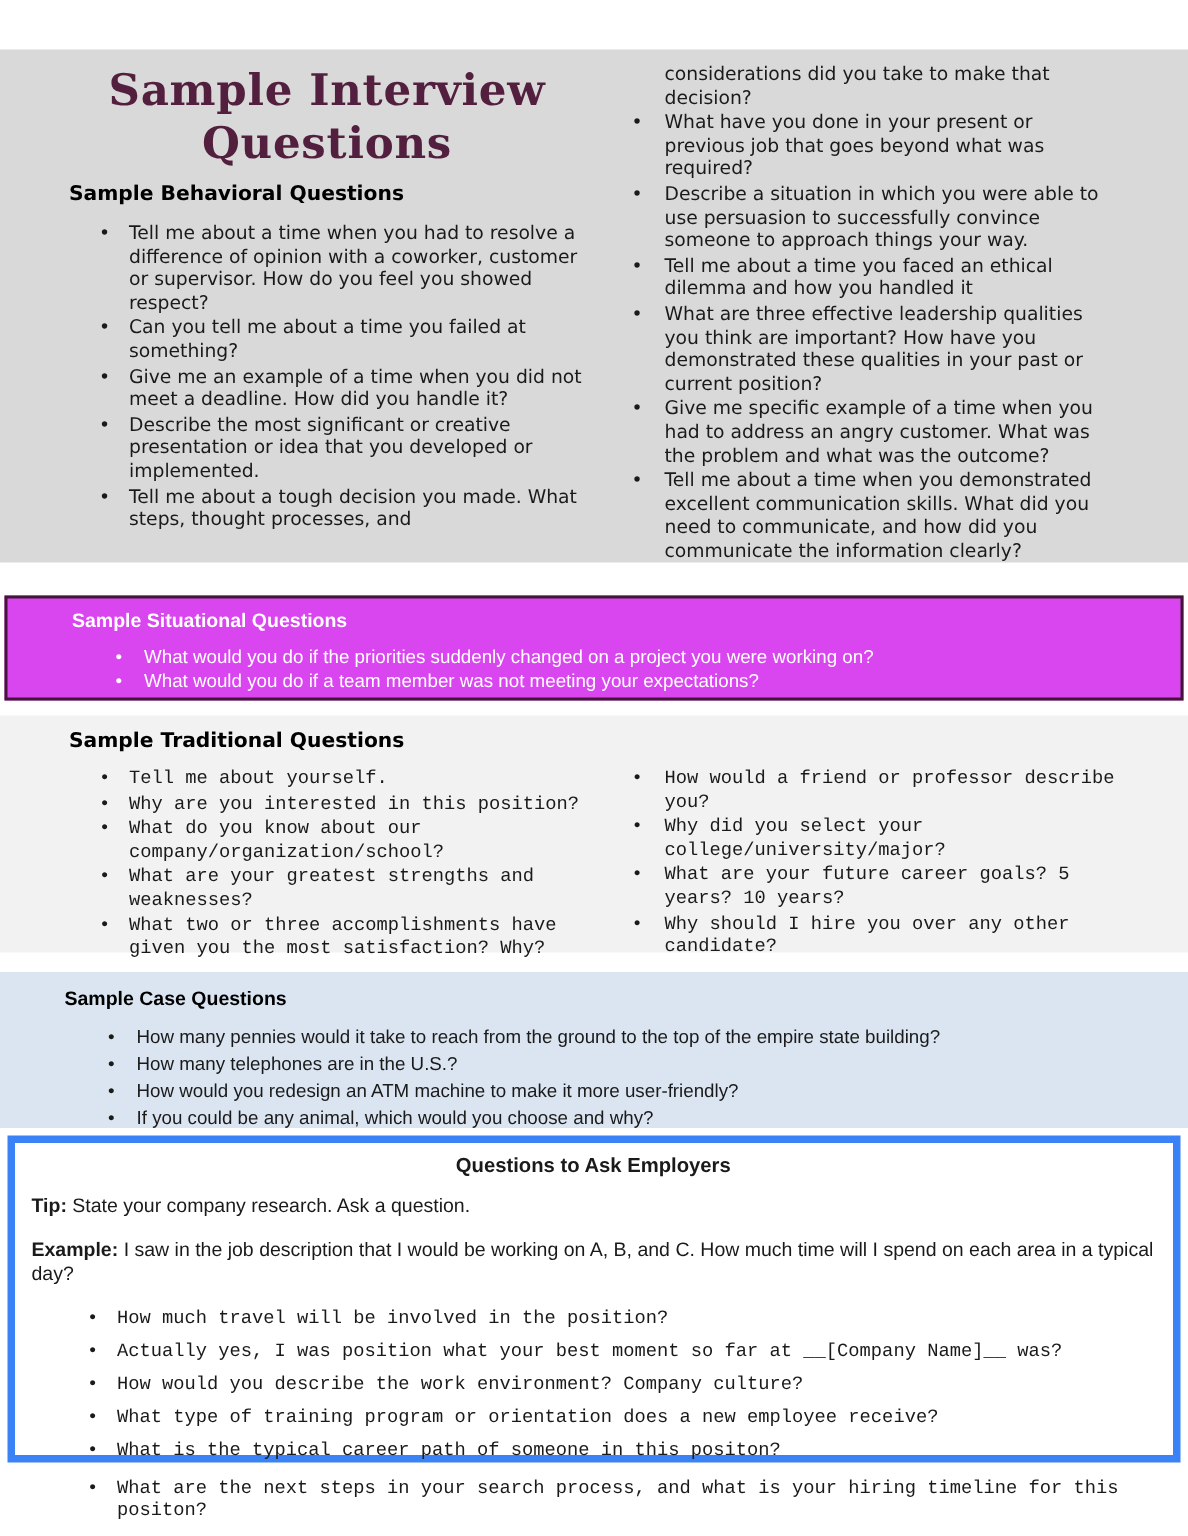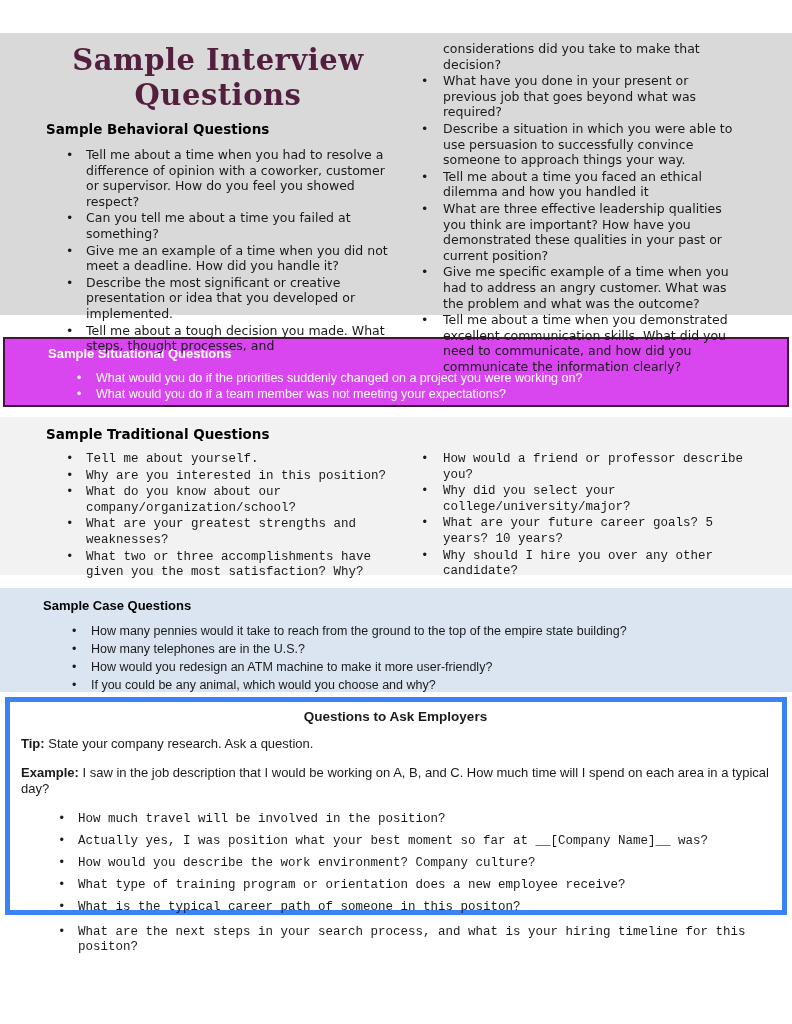--- a/index.html
+++ b/index.html
@@ -9,21 +9,21 @@
     width:792px; height:1024px;
     background:#ffffff;
     font-family:"DejaVu Sans", sans-serif;
     color:#1a1a1a;
     overflow:hidden;
   }
   .top-strip { height:33px; background:#ffffff; }
 
   
   .sec-behavioral {
-    height:282px; background:#d9d9d9;
+    height:342px; background:#d9d9d9;
     display:grid; grid-template-columns:398px 1fr;
   }
   .beh-left { padding:10px 8px 0 46px; }
   .beh-right { padding:8px 52px 0 10px; }
   .doc-title {
     font-family:"DejaVu Serif", serif;
     font-weight:bold;
     font-size:29px; line-height:35px;
     color:#531f3e;
     text-align:center;

